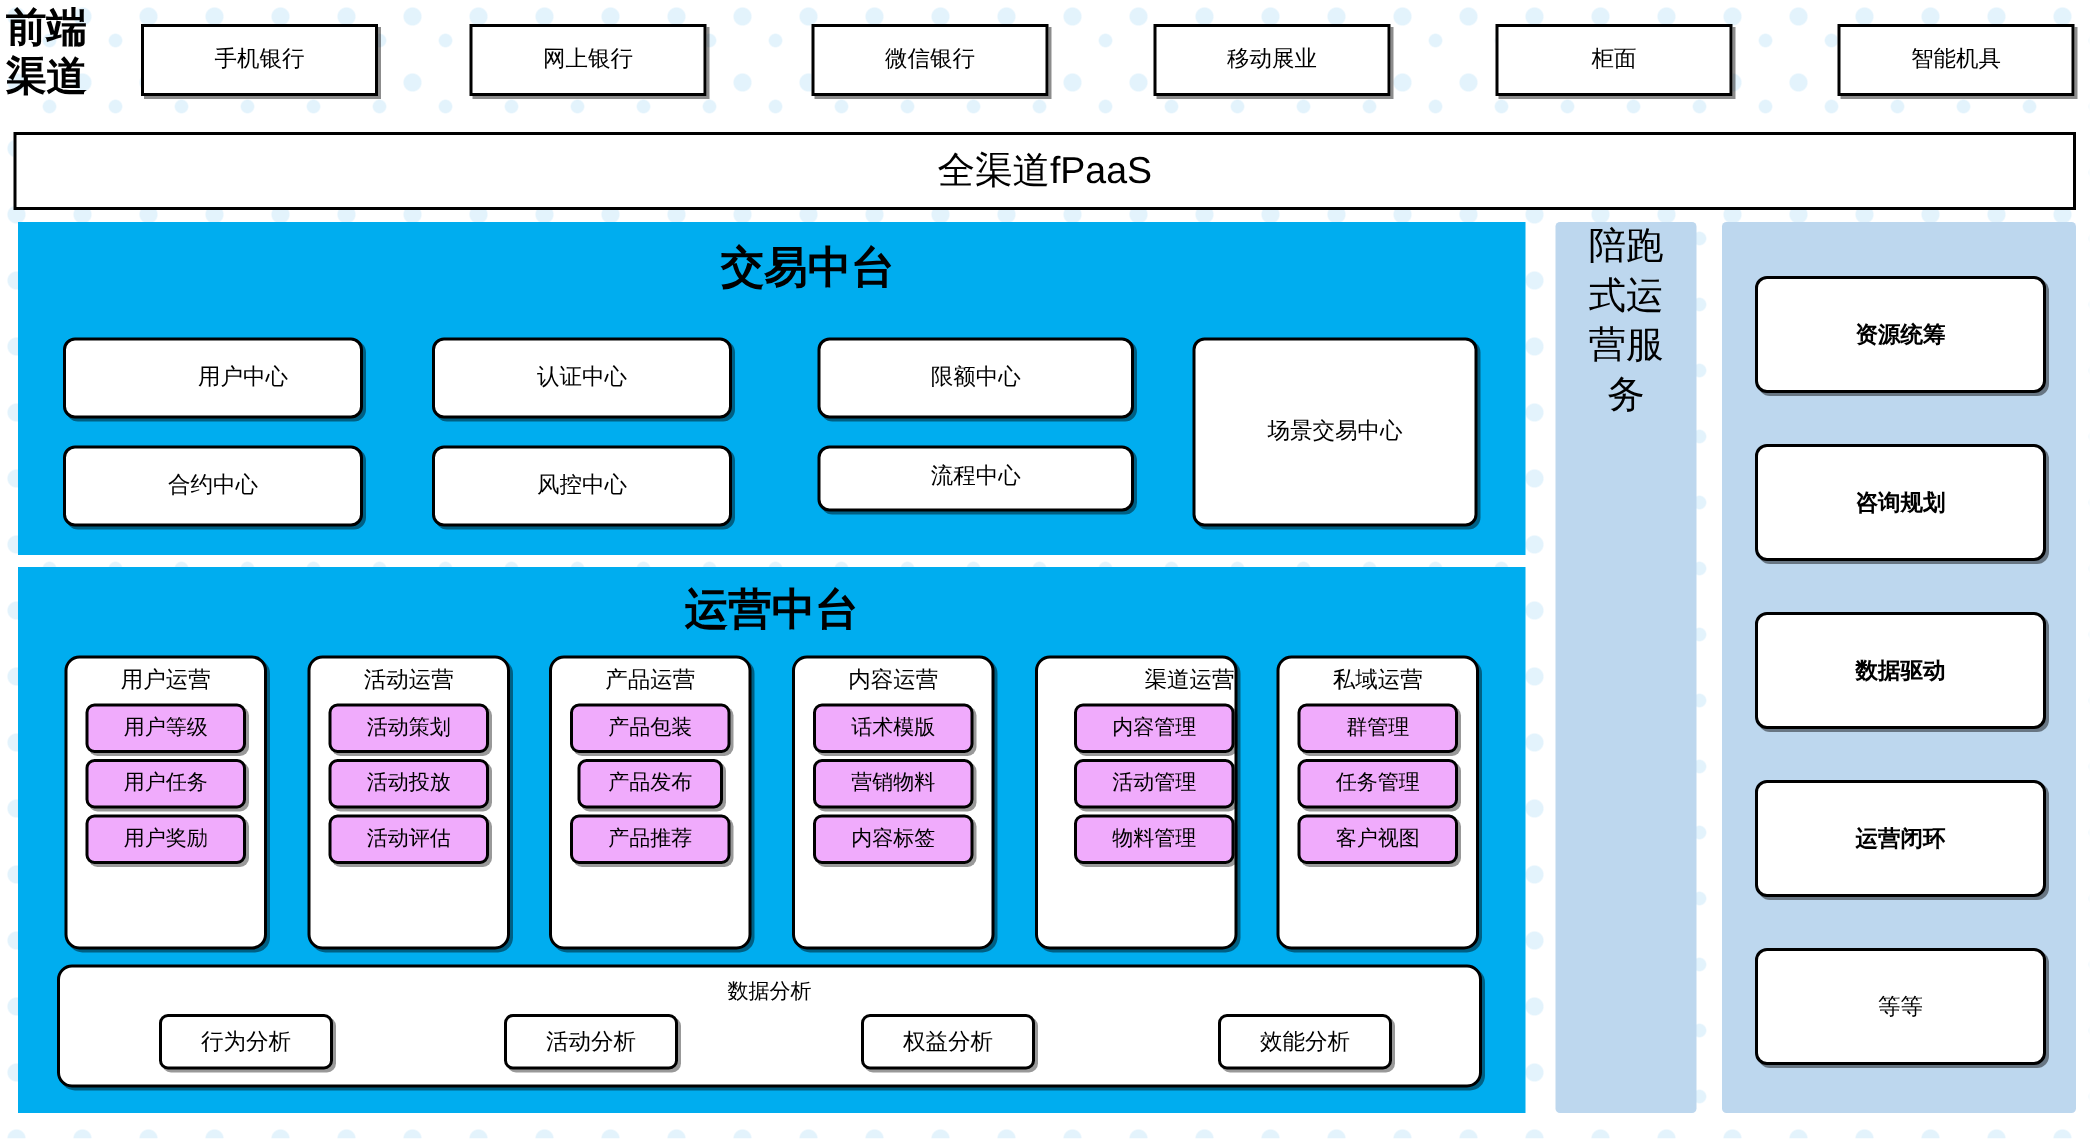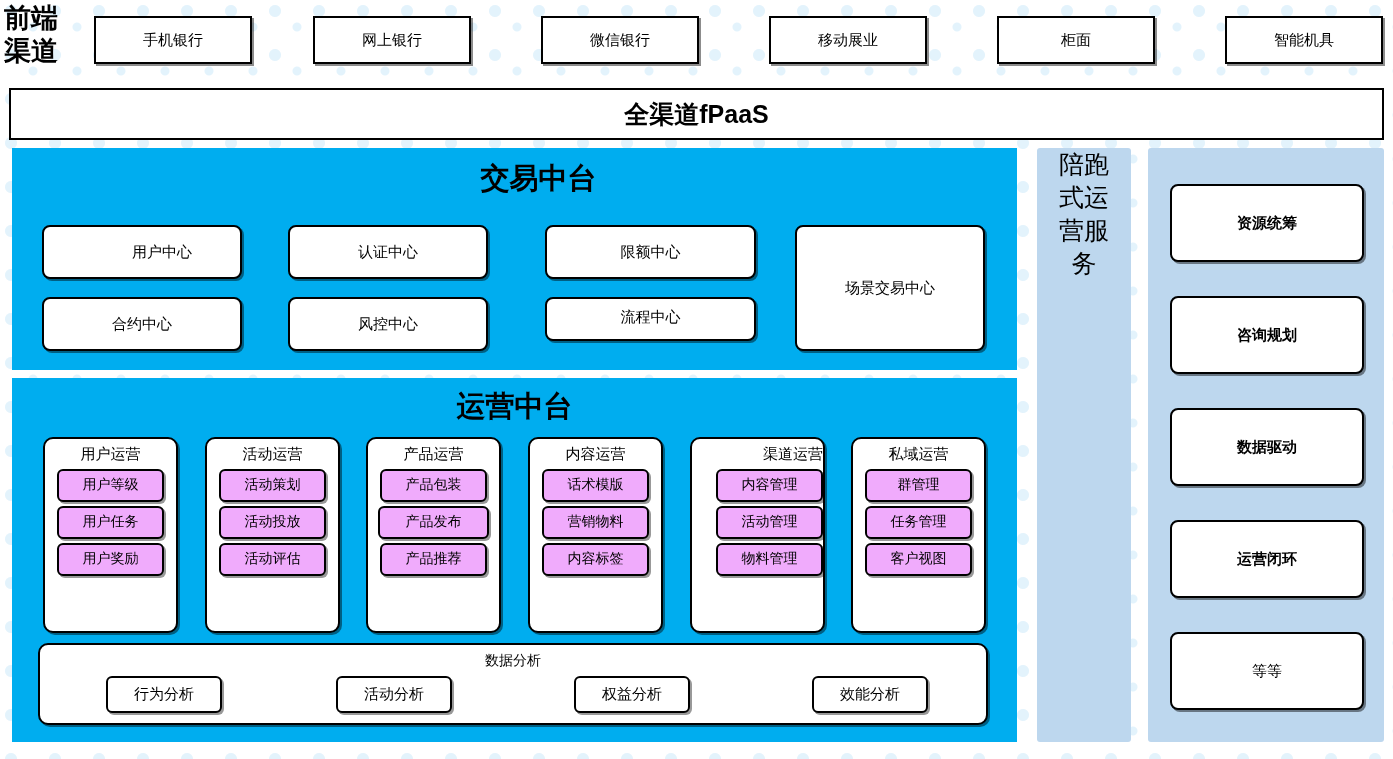--- a/index.html
+++ b/index.html
@@ -64,21 +64,21 @@
     font-size: 15px;
   }
 
   
   #fpaas-bar {
     left: 9px;
     top: 88px;
     width: 1375px;
     height: 52px;
     font-size: 25px;
-    font-weight: bold;
+    font-weight: normal;
   }
 
   
   .cyan-panel {
     position: absolute;
     box-sizing: border-box;
     background: #00adef;
   }
   #trade-panel {
     left: 12px;
@@ -282,21 +282,21 @@
       </div>
       <div class="ops-group" style="left: 205px; width: 135px;">
         <div class="ops-group-title">活动运营</div>
         <div class="ops-item" style="width: 107px;">活动策划</div>
         <div class="ops-item" style="width: 107px;">活动投放</div>
         <div class="ops-item" style="width: 107px;">活动评估</div>
       </div>
       <div class="ops-group" style="left: 366px; width: 135px;">
         <div class="ops-group-title">产品运营</div>
         <div class="ops-item" style="width: 107px;">产品包装</div>
-        <div class="ops-item" style="width: 111px;">产品发布</div>
+        <div class="ops-item" style="width: 97px;">产品发布</div>
         <div class="ops-item" style="width: 107px;">产品推荐</div>
       </div>
       <div class="ops-group" style="left: 528px; width: 135px;">
         <div class="ops-group-title">内容运营</div>
         <div class="ops-item" style="width: 107px;">话术模版</div>
         <div class="ops-item" style="width: 107px;">营销物料</div>
         <div class="ops-item" style="width: 107px;">内容标签</div>
       </div>
       <div class="ops-group" style="left: 690px; width: 135px; align-items: flex-end;">
         <div class="ops-group-title">渠道运营</div>

